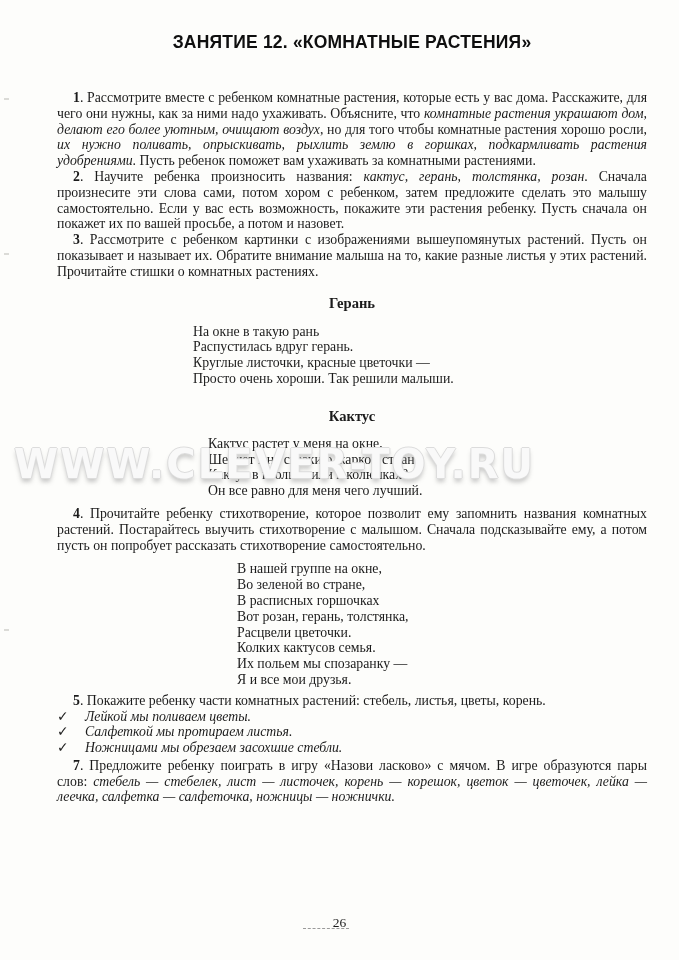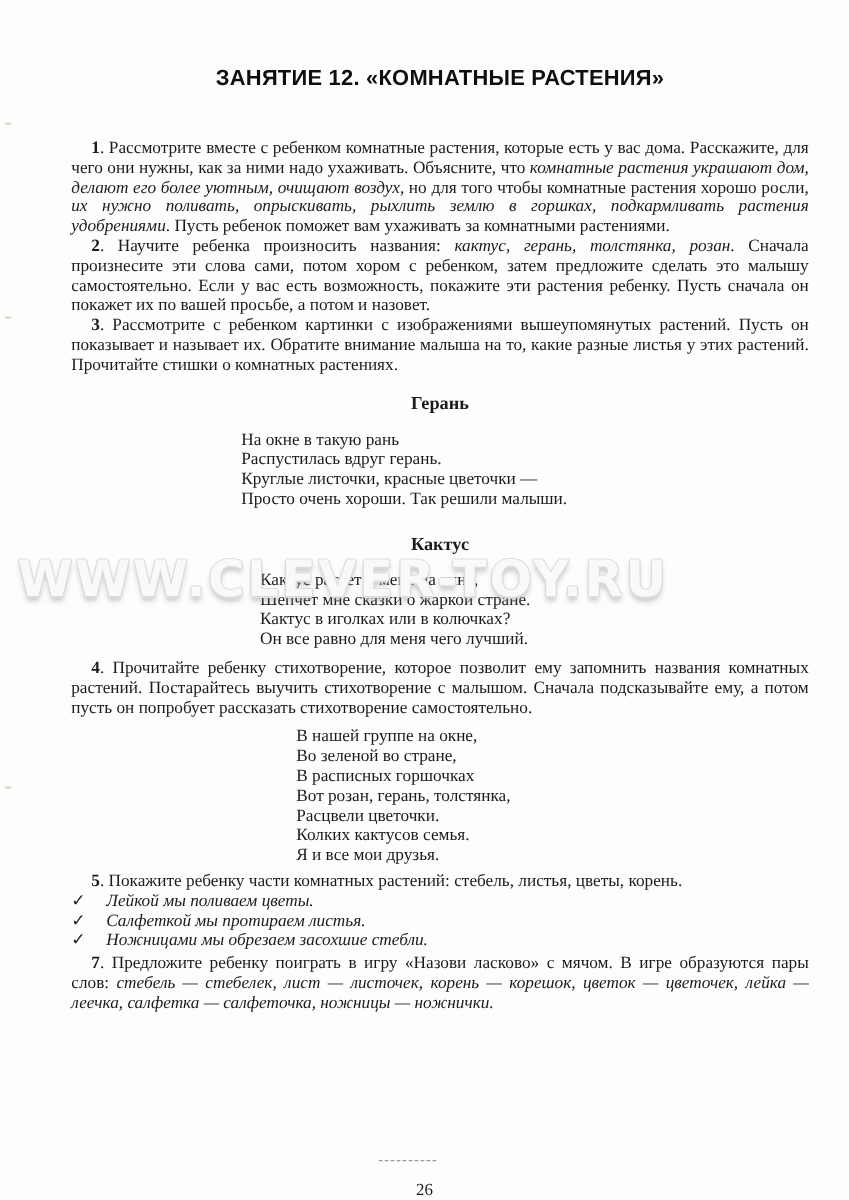--- a/index.html
+++ b/index.html
@@ -9,21 +9,21 @@
   }
   .page {
     position: relative;
     width: 679px; height: 960px;
     background: #fdfdfb;
     color: #1b1b1b;
     font-family: "Liberation Serif", serif;
     overflow: hidden;
   }
   .content {
-    padding: 52px 32px 0 57px;
+    padding: 32px 32px 0 57px;
   }
   .doc-title {
     font-family: "Liberation Sans", sans-serif;
     font-weight: bold;
     font-size: 17.5px;
     letter-spacing: 0.2px;
     text-align: center;
     color: #0f0f0f;
     margin: 0;
   }
@@ -86,21 +86,21 @@
     white-space: nowrap;
   }
   .footer-rule {
     position: absolute;
     top: 928px; left: 303px;
     width: 46px; height: 0;
     border-top: 1px dashed #9a9a9a;
   }
   .page-number {
     position: absolute;
-    top: 944px; left: 0;
+    top: 915px; left: 0;
     width: 679px;
     text-align: center;
     font-size: 13.5px;
     color: #1b1b1b;
   }
   .scan-mark {
     position: absolute;
     width: 5px; height: 2px;
     background: #c4c4c0;
     opacity: 0.6;
@@ -139,20 +139,21 @@
 
     <p class="para p-4"><span class="bd">4</span><span>. Прочитайте ребенку стихотворение, которое позволит ему запомнить названия комнатных растений. Постарайтесь выучить стихотворение с малышом. Сначала подсказывайте ему, а потом пусть он попробует рассказать стихотворение самостоятельно.</span></p>
 
     <div class="poem poem-group">
         <div>В нашей группе на окне,</div>
         <div>Во зеленой во стране,</div>
         <div>В расписных горшочках</div>
         <div>Вот розан, герань, толстянка,</div>
         <div>Расцвели цветочки.</div>
         <div>Колких кактусов семья.</div>
+        <div>Их польем мы спозаранку —</div>
         <div>Я и все мои друзья.</div>
       </div>
 
     <p class="para p-5"><span class="bd">5</span><span>. Покажите ребенку части комнатных растений: стебель, листья, цветы, корень.</span></p>
 
     <div class="check-item">
       <span class="check-glyph">✓</span>
       <span class="check-text">Лейкой мы поливаем цветы.</span>
     </div>
     <div class="check-item">

